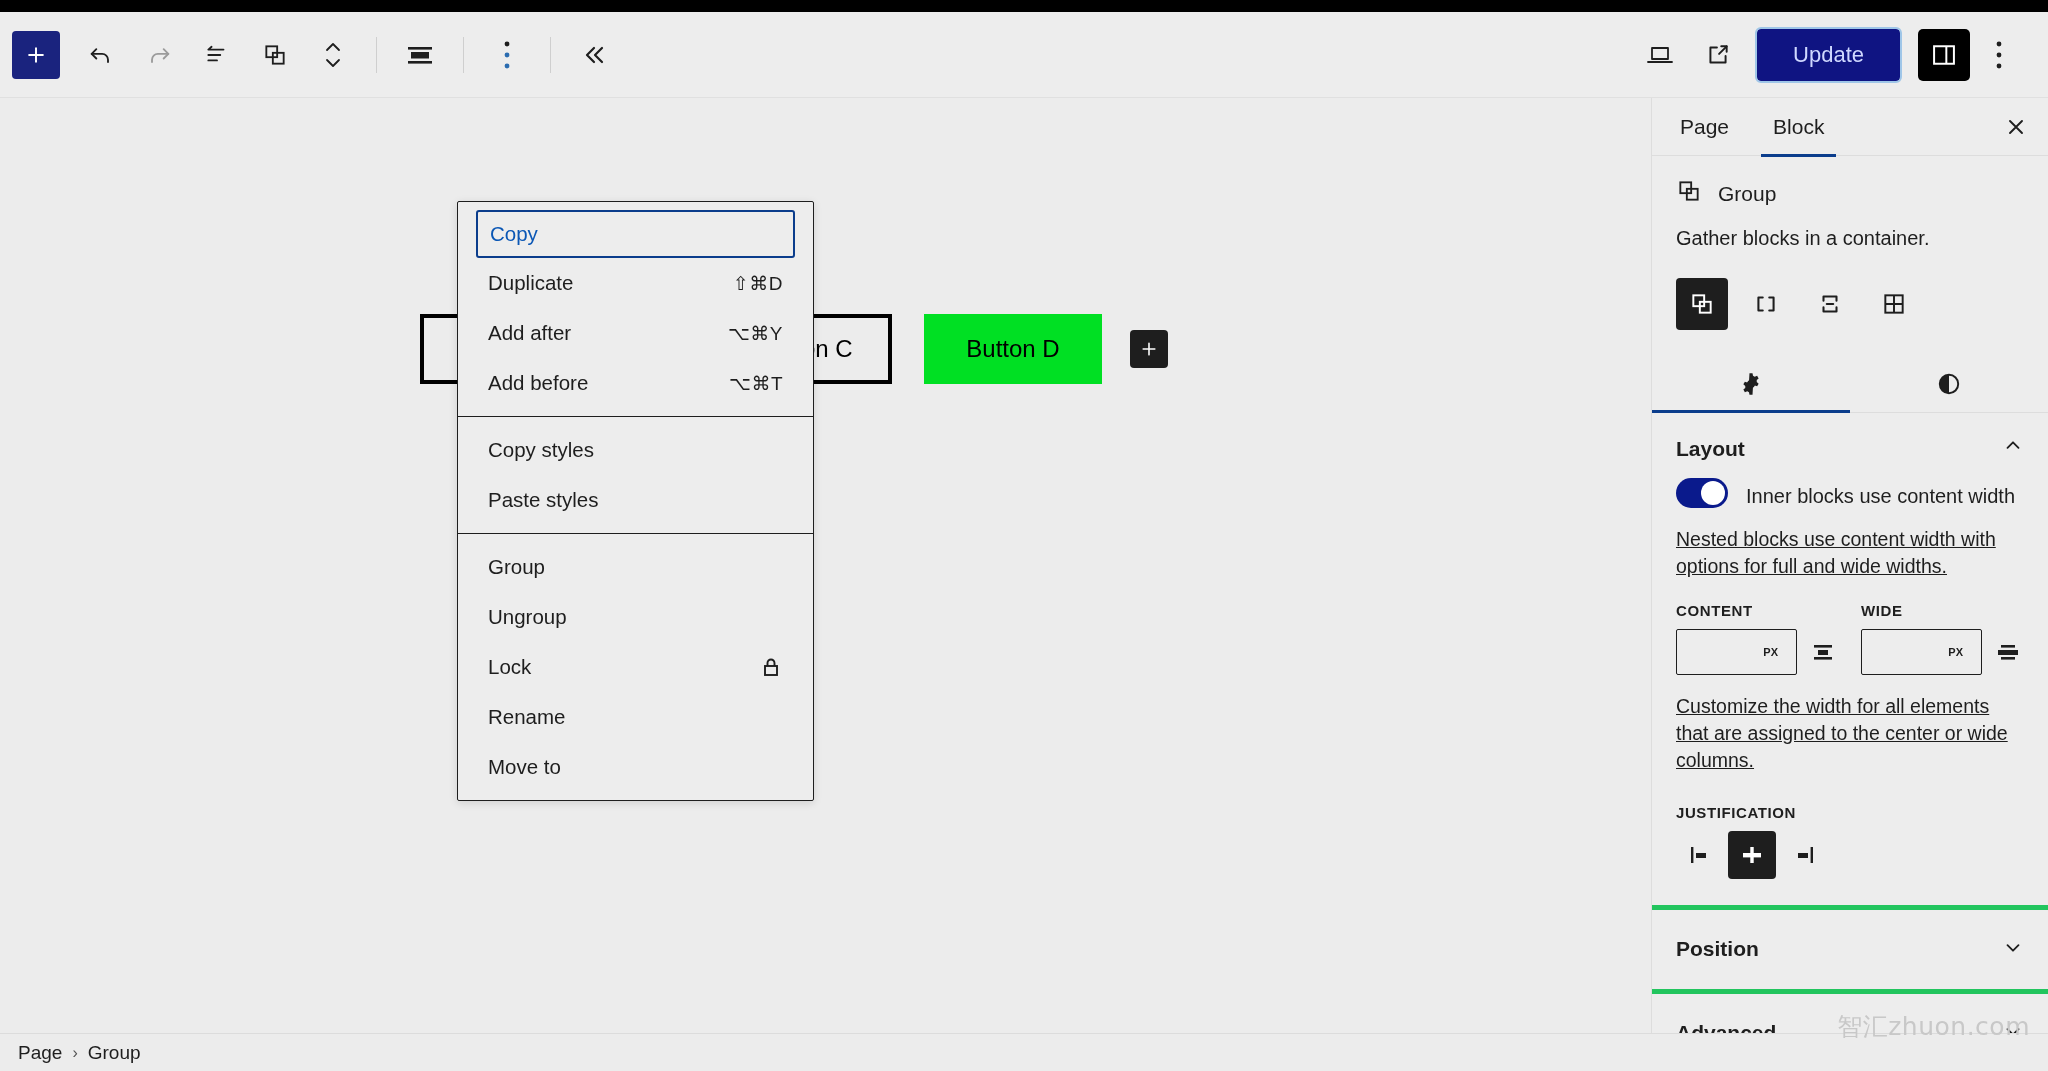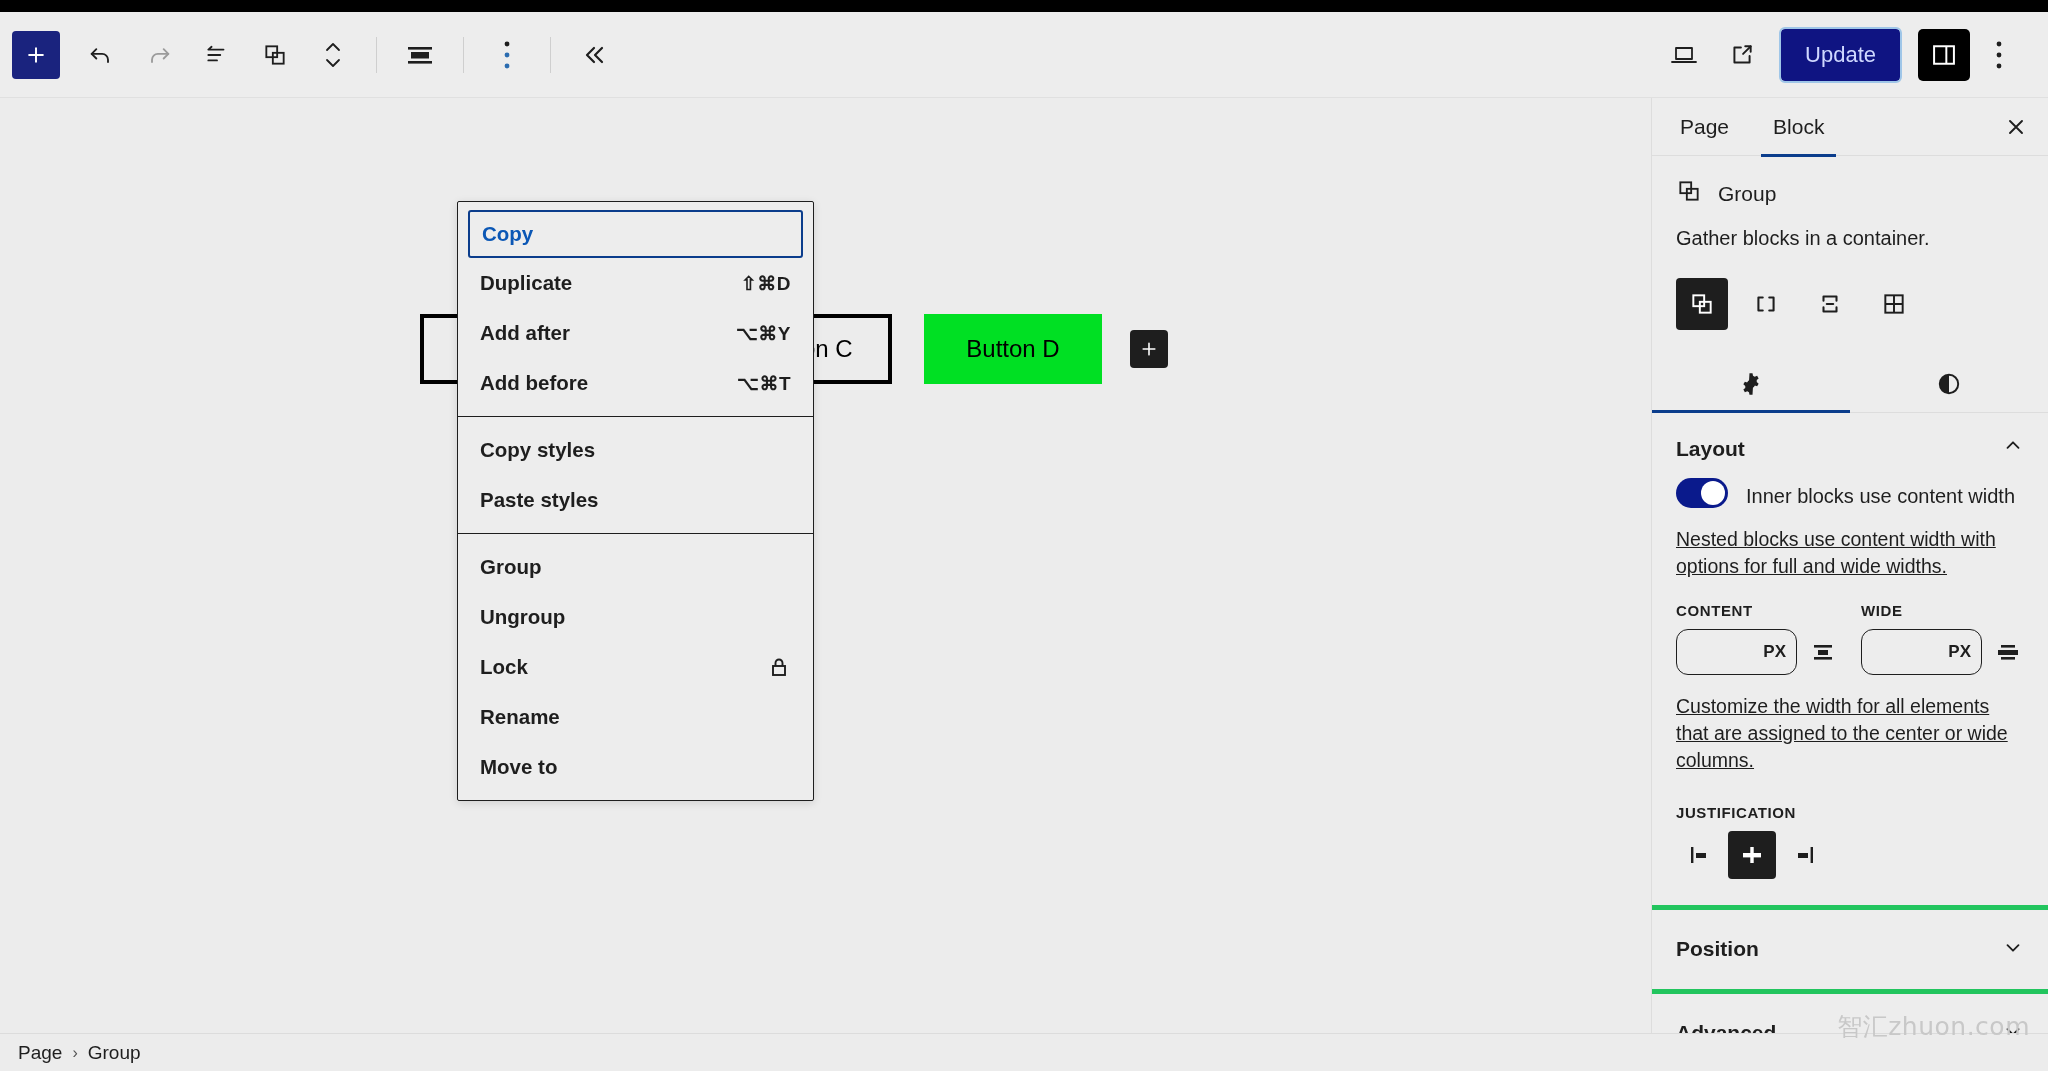--- a/index.html
+++ b/index.html
@@ -49,21 +49,21 @@
   }
   .tb-sep {
     width: 1px; height: 36px; background: #cfcfcf; margin: 0 14px;
   }
   .update-btn {
     background: #0f1482;
     color: #cfd8ff;
     border: none;
     border-radius: 4px;
     font-size: 22px;
-    padding: 13px 24px;
+    padding: 13px 36px;
     margin: 0 10px 0 10px;
     cursor: pointer;
     font-family: "Liberation Sans", sans-serif;
     outline: 2px solid #9fc6e8;
   }
   .sidebar-toggle {
     width: 52px; height: 52px;
     background: #000; color: #fff;
     border-radius: 5px;
     display: flex; align-items: center; justify-content: center;
@@ -113,21 +113,21 @@
   .menu {
     position: absolute;
     top: 103px; left: 457px;
     width: 357px;
     background: #ededed;
     border: 1px solid #1e1e1e;
     border-radius: 2px;
     z-index: 50;
     box-shadow: 0 2px 8px rgba(0,0,0,.12);
   }
-  .menu-group { padding: 8px 4px; font-weight: bold; }
+  .menu-group { padding: 8px 12px; }
   .menu-group + .menu-group { border-top: 1px solid #1e1e1e; }
   .menu-item {
     display: flex; align-items: center;
     height: 50px;
     padding: 0 18px;
     font-size: 20.5px;
     color: #1e1e1e;
     cursor: pointer;
     background: transparent;
   }
@@ -232,25 +232,25 @@
 
   .width-row { display: flex; gap: 22px; margin-top: 22px; }
   .width-col { flex: 1; }
   .width-label {
     font-size: 15px; font-weight: bold; letter-spacing: .6px;
     color: #1e1e1e; text-transform: uppercase; margin-bottom: 10px;
   }
   .width-field { display: flex; align-items: center; gap: 10px; }
   .width-input {
     flex: 1; height: 46px;
-    border: 1px solid #1e1e1e; border-radius: 12px;
+    border: 1px solid #1e1e1e; border-radius: 2px;
     background: #ededed;
     display: flex; align-items: center; justify-content: flex-end;
-    padding-right: 10px;
-    font-size: 17px; font-weight: bold; color: #1e1e1e;
+    padding-right: 18px;
+    font-size: 11px; font-weight: bold; color: #1e1e1e;
     cursor: text;
   }
   .width-icon { width: 32px; display: flex; align-items: center; justify-content: center; cursor: pointer; }
 
   .just-label {
     font-size: 15px; font-weight: bold; letter-spacing: .6px;
     color: #1e1e1e; margin-top: 30px; margin-bottom: 10px;
   }
   .just-row { display: flex; align-items: center; gap: 4px; }
   .just-btn {

